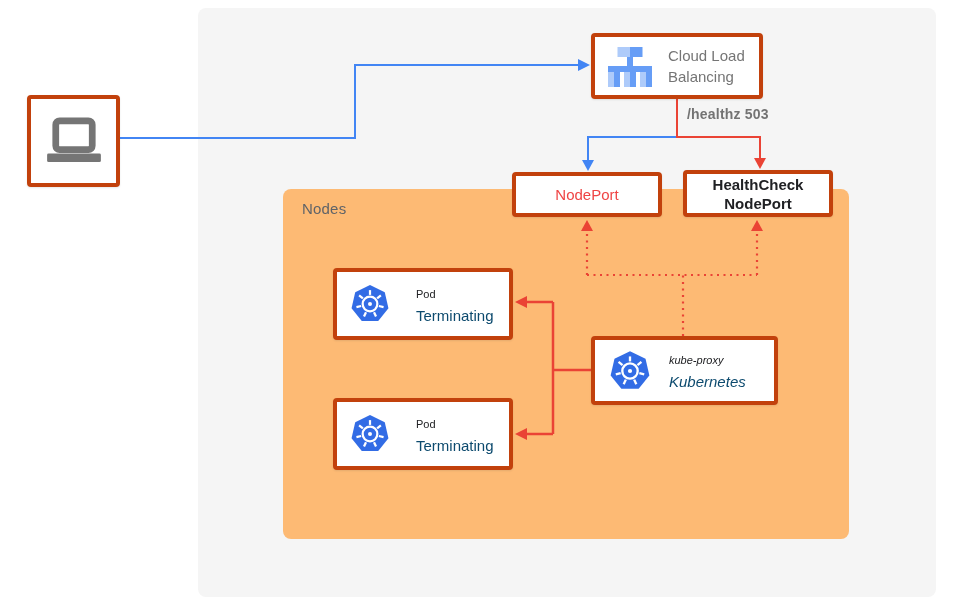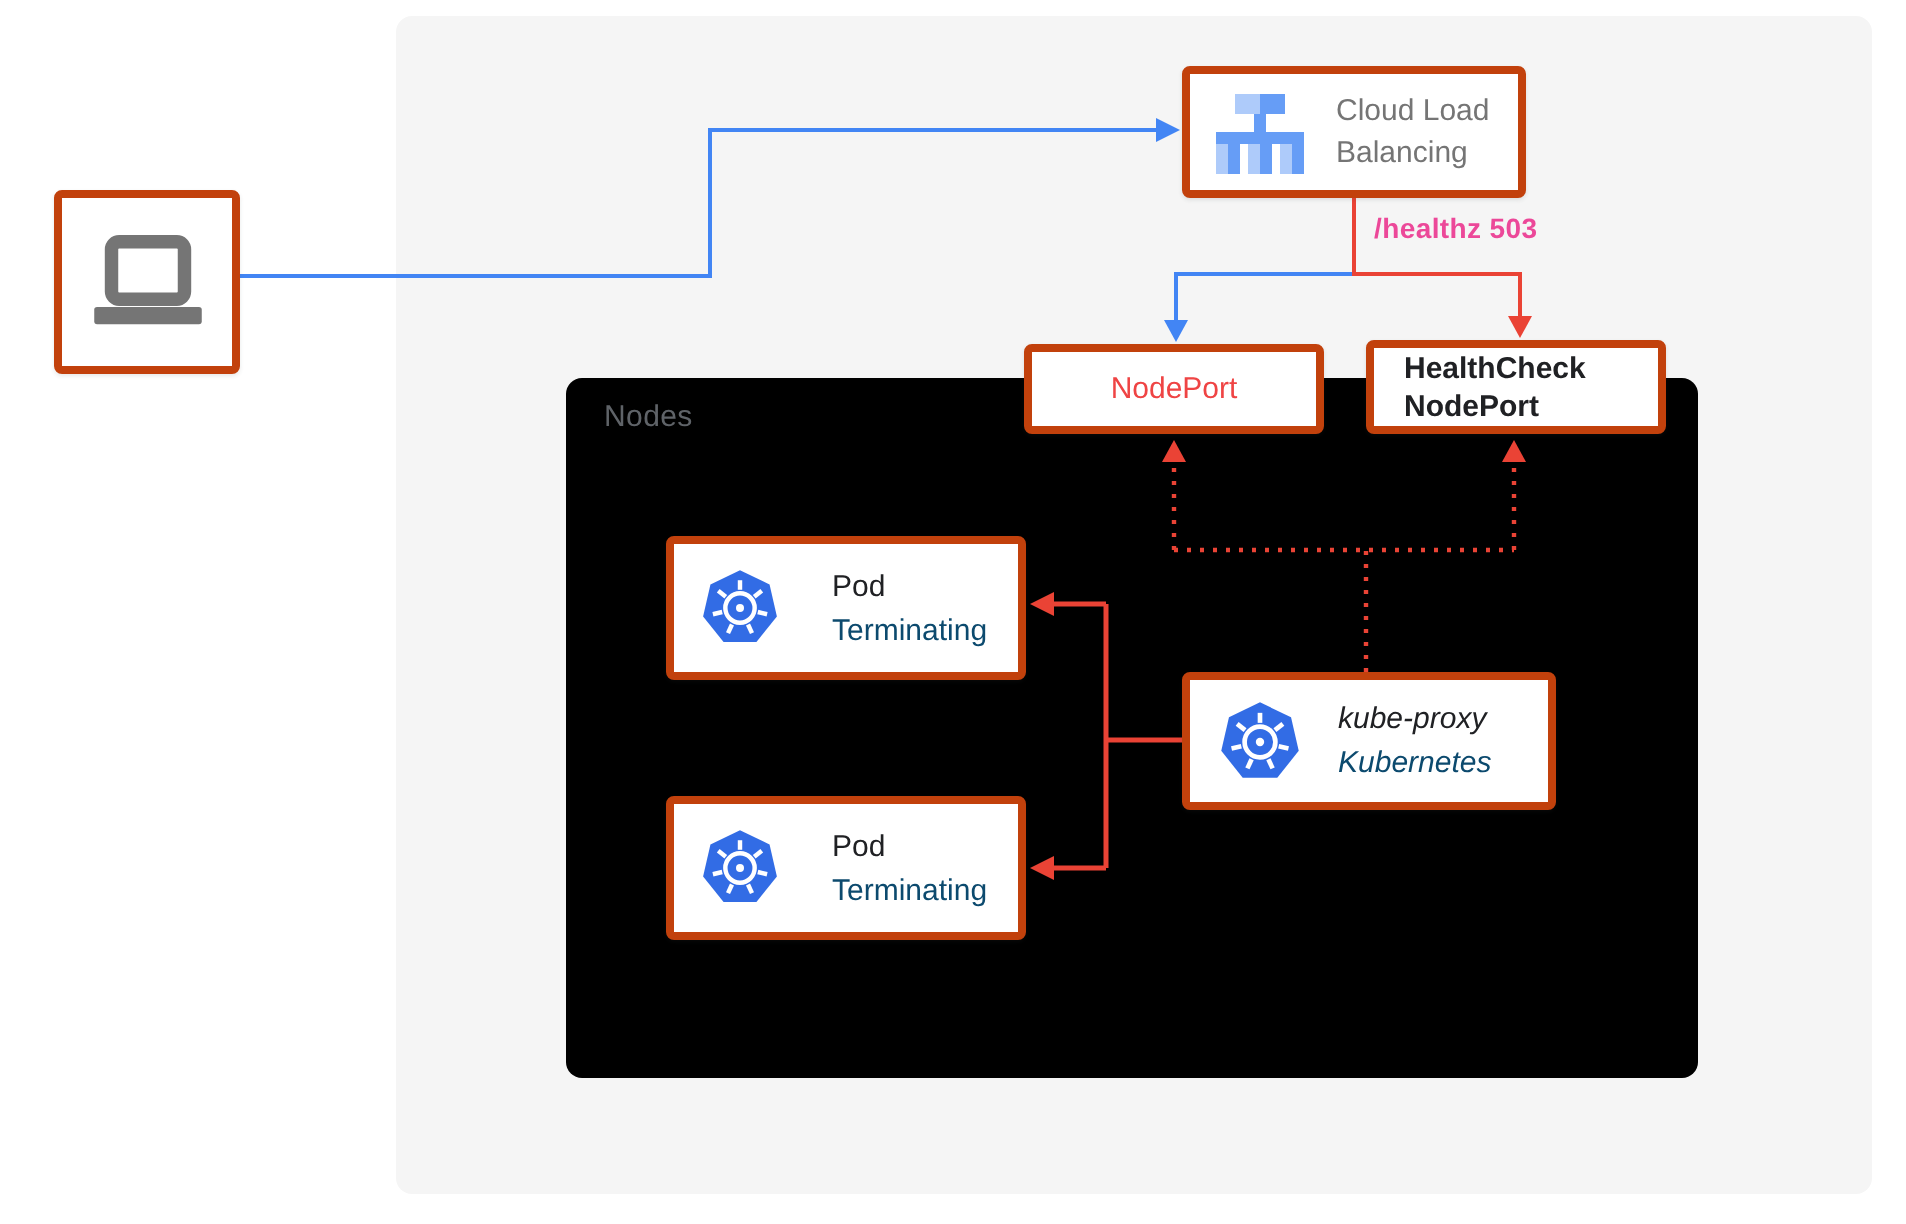--- a/index.html
+++ b/index.html
@@ -6,48 +6,48 @@
   .canvas{
     position:relative;width:953px;height:612px;overflow:hidden;
     font-family:"Liberation Sans",sans-serif;background:#ffffff;
   }
   .panel{
     position:absolute;left:198px;top:8px;width:738px;height:589px;
     background:#f5f5f5;border-radius:8px;
   }
   .nodes{
     position:absolute;left:283px;top:189px;width:566px;height:350px;
-    background:#000000;border-radius:8px;
+    background:#fdba74;border-radius:8px;
   }
   .nodes-label{
     position:absolute;left:19px;top:11px;
     font-size:15px;color:#5f6368;letter-spacing:.2px;
   }
   .box{
     position:absolute;background:#ffffff;border:4px solid #c2410c;
     border-radius:4px;box-sizing:border-box;
     box-shadow:0 1px 2px rgba(60,64,67,.12);
     display:flex;align-items:center;
   }
   .client{left:27px;top:95px;width:93px;height:92px;justify-content:center;}
   .lb{left:591px;top:33px;width:172px;height:66px;padding-left:13px;gap:16px;}
   .lb .lb-text{font-size:15px;line-height:21px;color:#757575;width:84px;}
   .np{left:512px;top:172px;width:150px;height:45px;justify-content:center;}
   .np span{font-size:15px;font-weight:normal;color:#ef4444;}
   .hc{left:683px;top:170px;width:150px;height:47px;justify-content:center;}
-  .hc span{display:block;width:112px;margin:0 auto;
+  .hc span{display:block;width:112px;margin:0 auto;text-align:center;
     font-size:15px;line-height:19px;font-weight:bold;color:#202124;}
   .pod1{left:333px;top:268px;width:180px;height:72px;padding-left:13px;gap:26px;}
   .pod2{left:333px;top:398px;width:180px;height:72px;padding-left:13px;gap:26px;}
   .kproxy{left:591px;top:336px;width:187px;height:69px;padding-left:14px;gap:18px;font-style:italic;}
-  .title{font-size:15px;line-height:22px;color:#202124;}
+  .title{font-size:11px;line-height:22px;color:#202124;}
   .subtitle{font-size:15px;line-height:21px;color:#0c4a6e;}
   .healthz{
     position:absolute;left:687px;top:106px;
-    font-size:14px;font-weight:bold;color:#ec4899;letter-spacing:.2px;
+    font-size:14px;font-weight:bold;color:#737373;letter-spacing:.2px;
   }
   .connectors{position:absolute;left:0;top:0;pointer-events:none;}
   .k8s{flex:0 0 auto;}
 </style>
 </head>
 <body>
 
 <svg width="0" height="0" style="position:absolute" aria-hidden="true">
   <defs>
     <g id="k8s-glyph">

